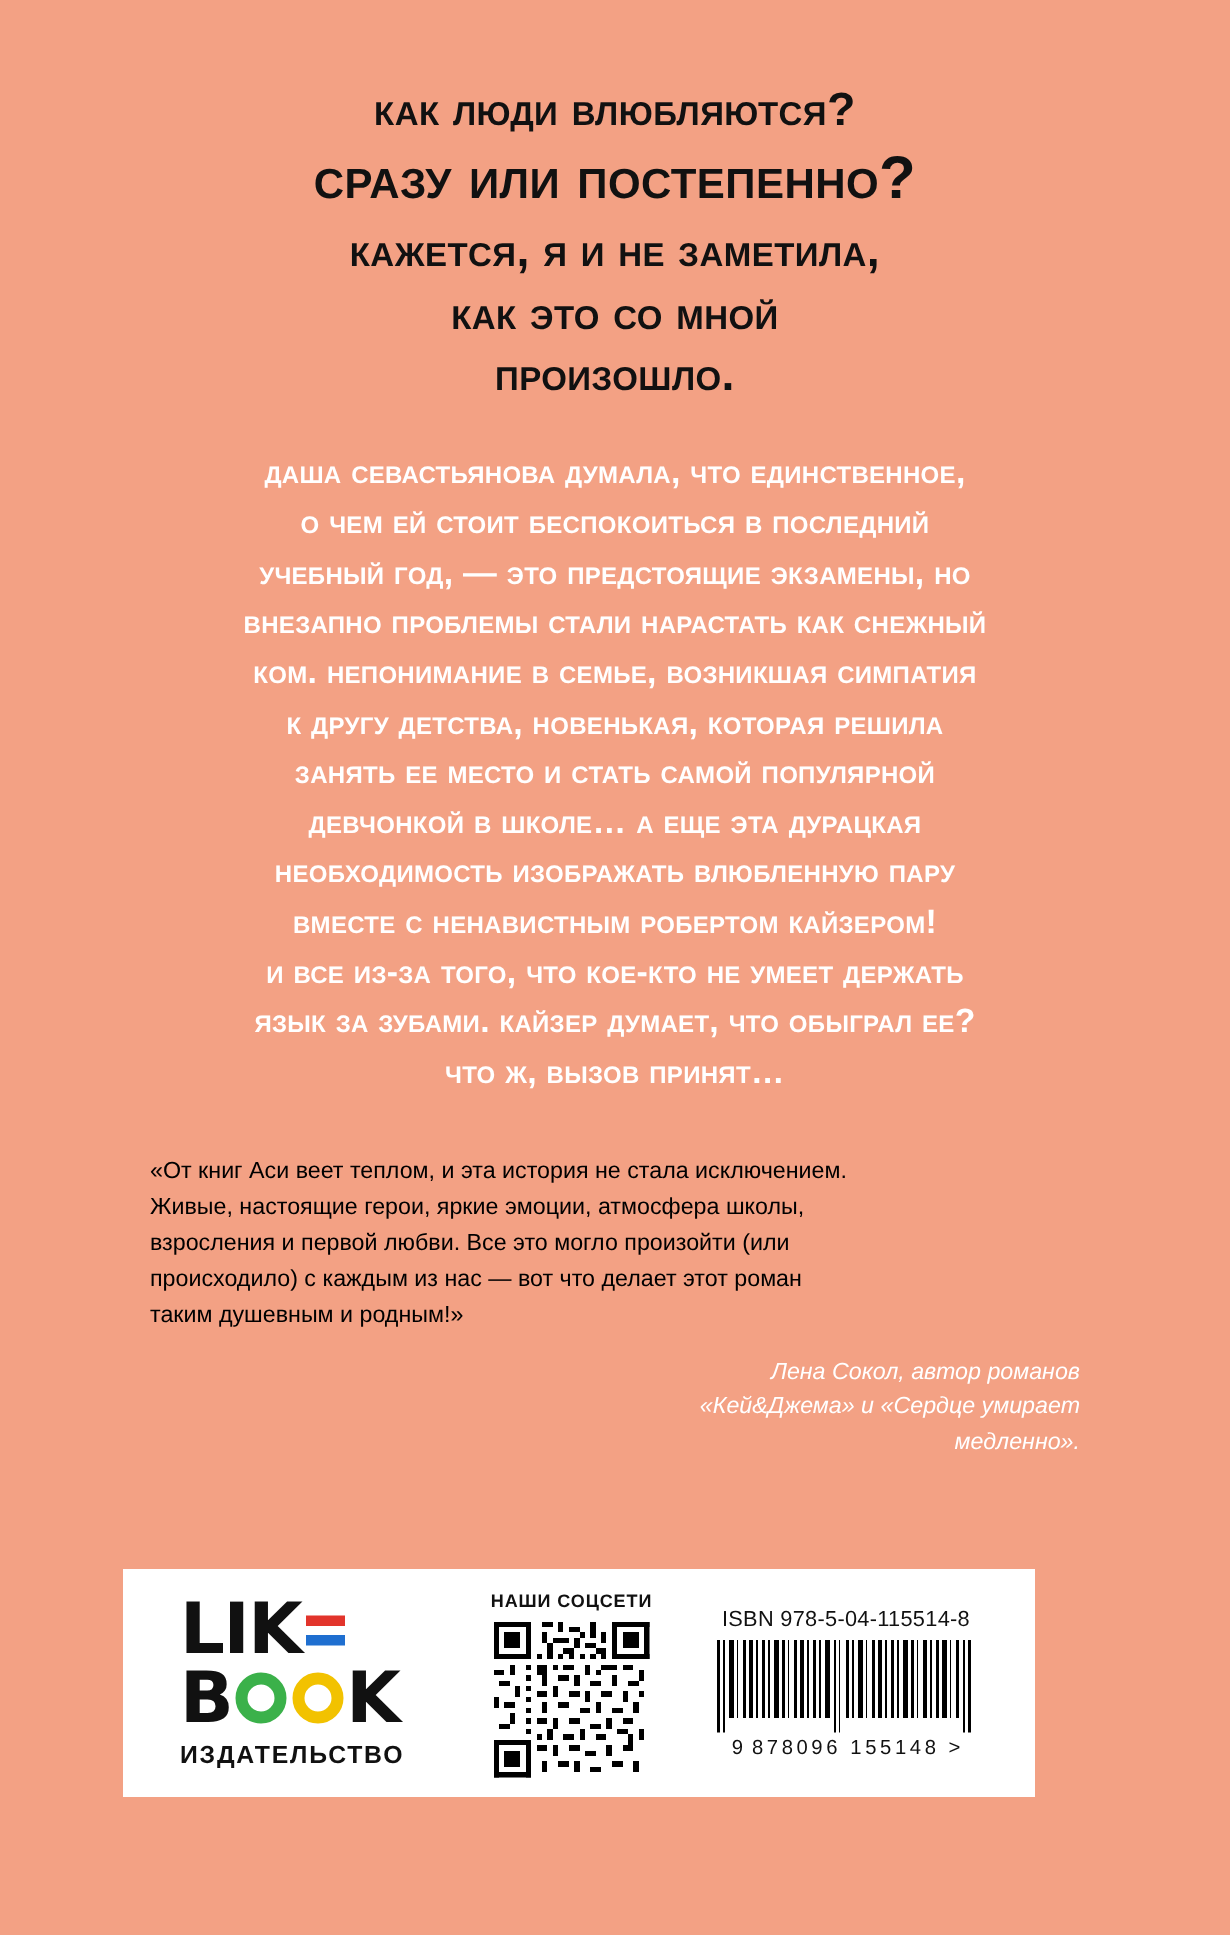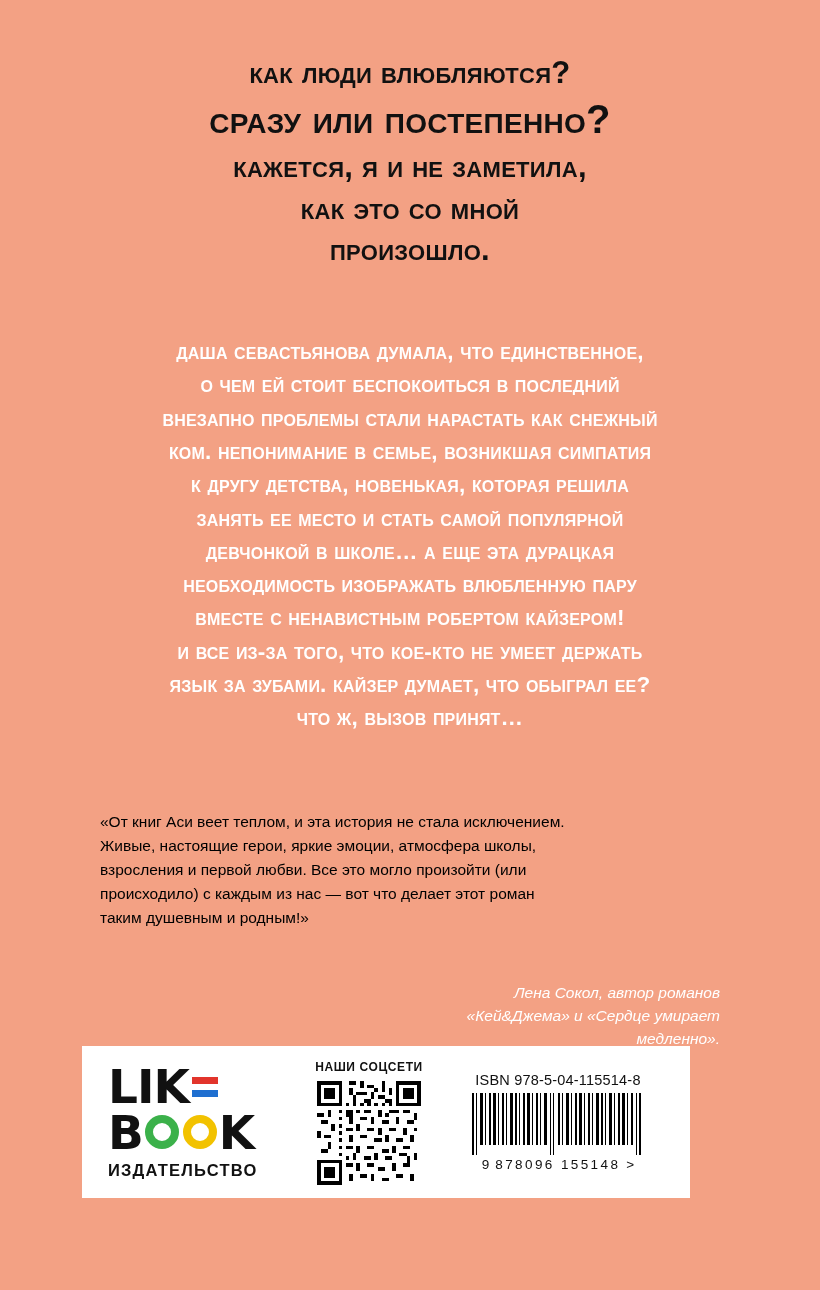--- a/index.html
+++ b/index.html
@@ -15,21 +15,20 @@
     position: relative;
   }
 
   .page {
     position: absolute;
     inset: 0;
     background: #f3a184;
     display: flex;
     flex-direction: column;
     align-items: center;
-    gap: 37px;
   }
 
   
   .headline {
     width: 660px;
     margin-top: 52px;
     text-align: center;
     color: #111111;
     font-weight: bold;
     font-size: 31px;
@@ -102,20 +101,21 @@
 
   
   .logo-block {
     width: 212px;
     padding-left: 26px;
     box-sizing: border-box;
     display: flex;
     flex-direction: column;
     align-items: flex-start;
     justify-content: center;
+    margin-left: 12px;
   }
   .logo-row {
     display: flex;
     align-items: center;
     font-weight: bold;
     font-size: 47px;
     line-height: 0.96;
     letter-spacing: -1px;
     color: #111111;
     font-family: "DejaVu Sans", sans-serif;
@@ -224,20 +224,21 @@
     <span class="line l1">Как люди влюбляются?</span>
     <span class="line l2">Сразу или постепенно?</span>
     <span class="line l3">Кажется, я и не заметила,</span>
     <span class="line l4">как это со мной</span>
     <span class="line l5">произошло.</span>
   </div>
 
   <div class="blurb">
     <span class="line">Даша Севастьянова думала, что единственное,</span>
     <span class="line">о чем ей стоит беспокоиться в последний</span>
+    <span class="line">учебный год, — это предстоящие экзамены, но</span>
     <span class="line">внезапно проблемы стали нарастать как снежный</span>
     <span class="line">ком. Непонимание в семье, возникшая симпатия</span>
     <span class="line">к другу детства, новенькая, которая решила</span>
     <span class="line">занять ее место и стать самой популярной</span>
     <span class="line">девчонкой в школе… А еще эта дурацкая</span>
     <span class="line">необходимость изображать влюбленную пару</span>
     <span class="line">вместе с ненавистным Робертом Кайзером!</span>
     <span class="line">И все из-за того, что кое-кто не умеет держать</span>
     <span class="line">язык за зубами. Кайзер думает, что обыграл ее?</span>
     <span class="line">Что ж, вызов принят…</span>

